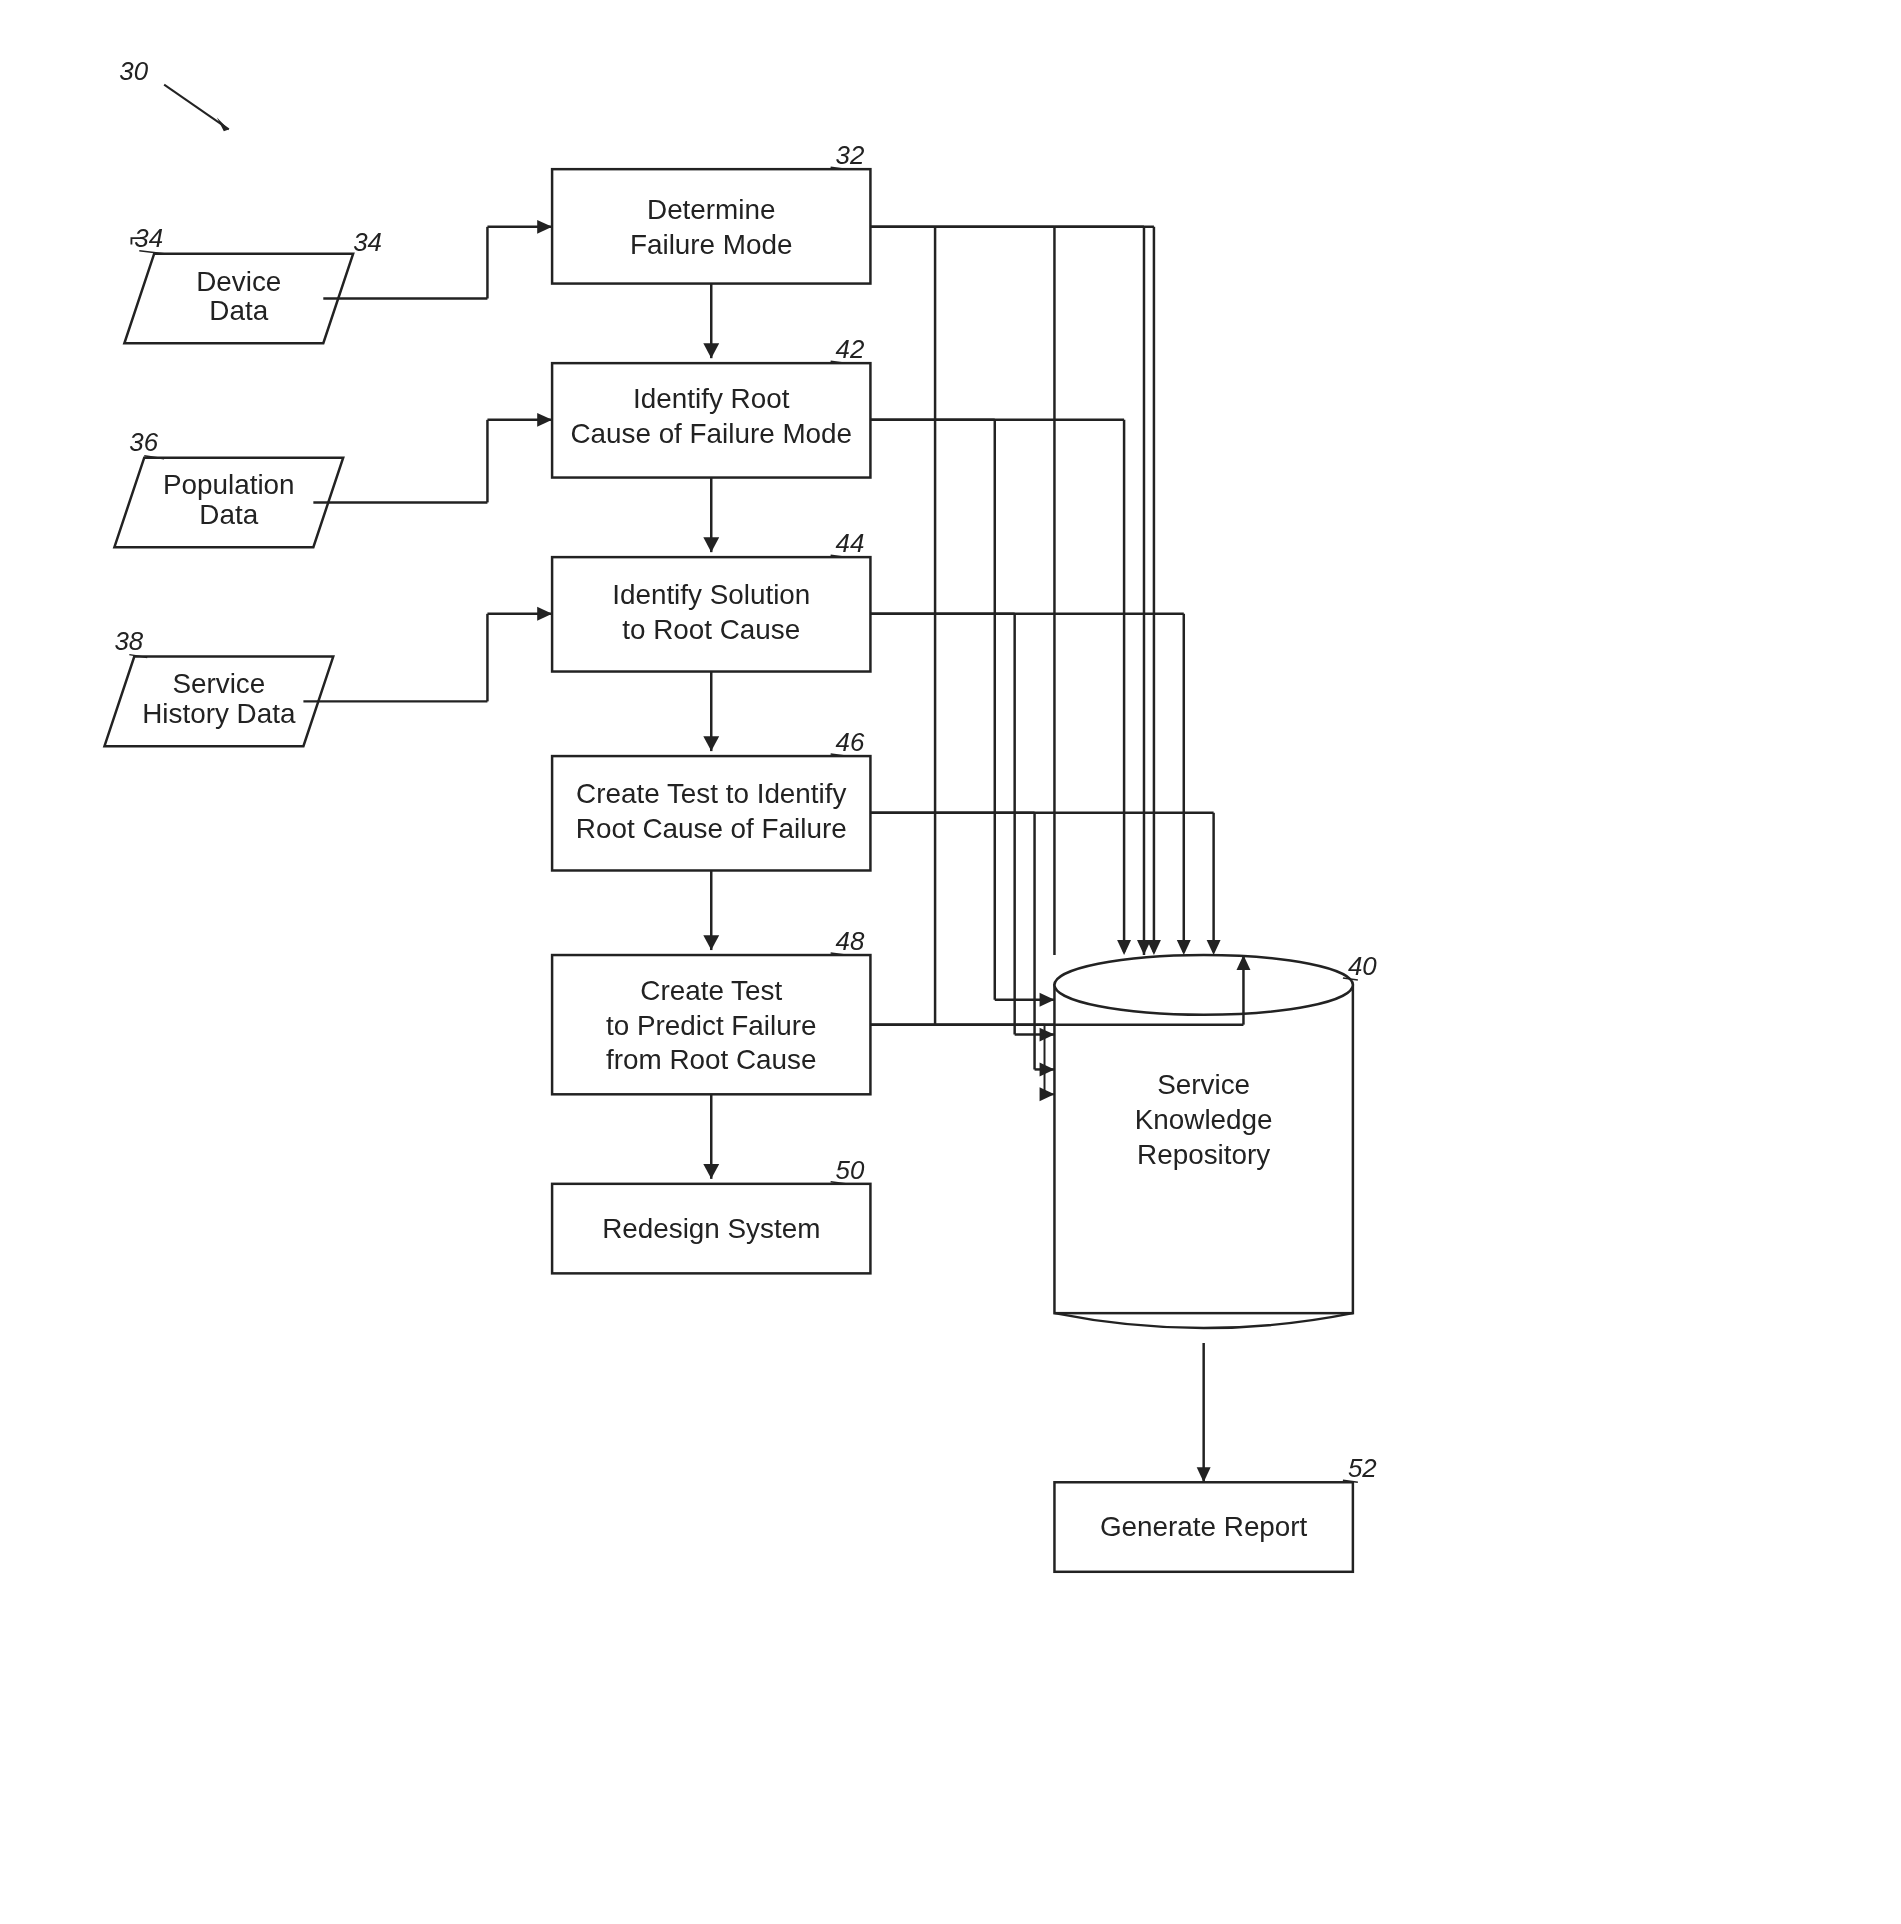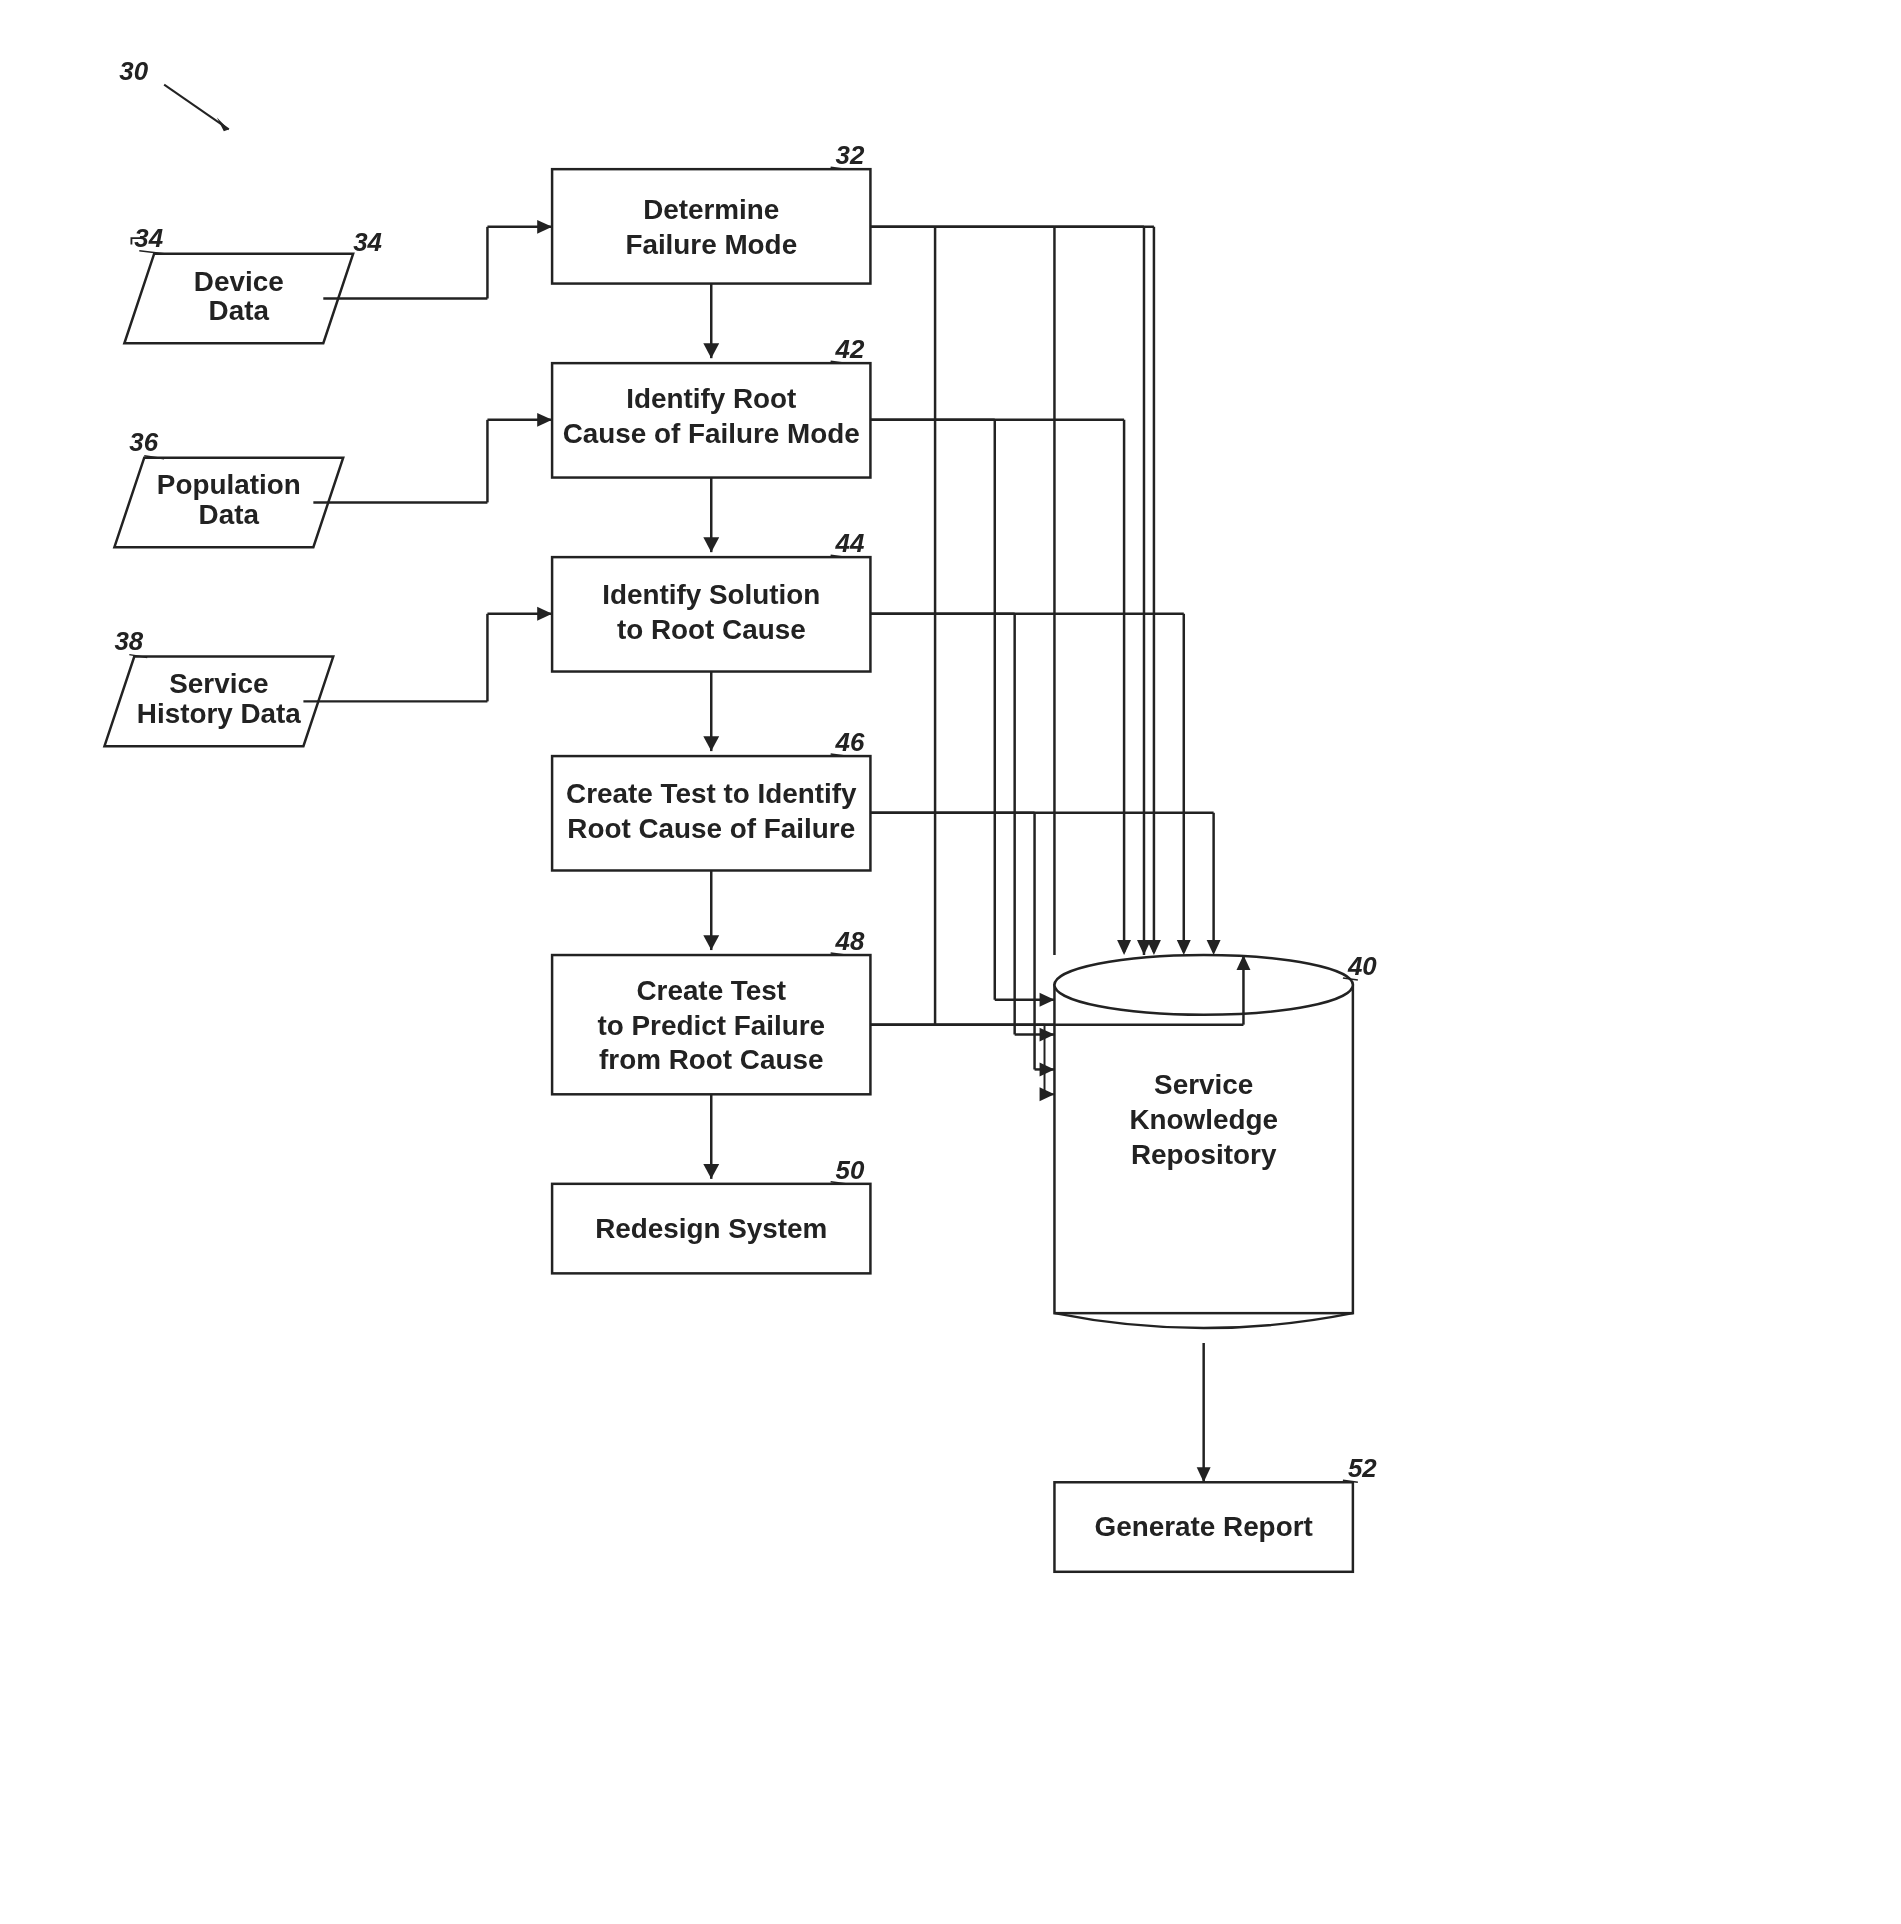--- a/index.html
+++ b/index.html
@@ -9,21 +9,20 @@
       width: 1901px;
       height: 1924px;
       overflow: hidden;
       position: relative;
     }
     #diagram-container {
       position: absolute;
       top: 0; left: 0;
       width: 1901px;
       height: 1924px;
-      font-weight: bold;
     }
     svg {
       width: 1901px;
       height: 1924px;
     }
     .box-text {
       font-size: 28px;
       font-family: Arial, sans-serif;
       fill: #222;
     }

